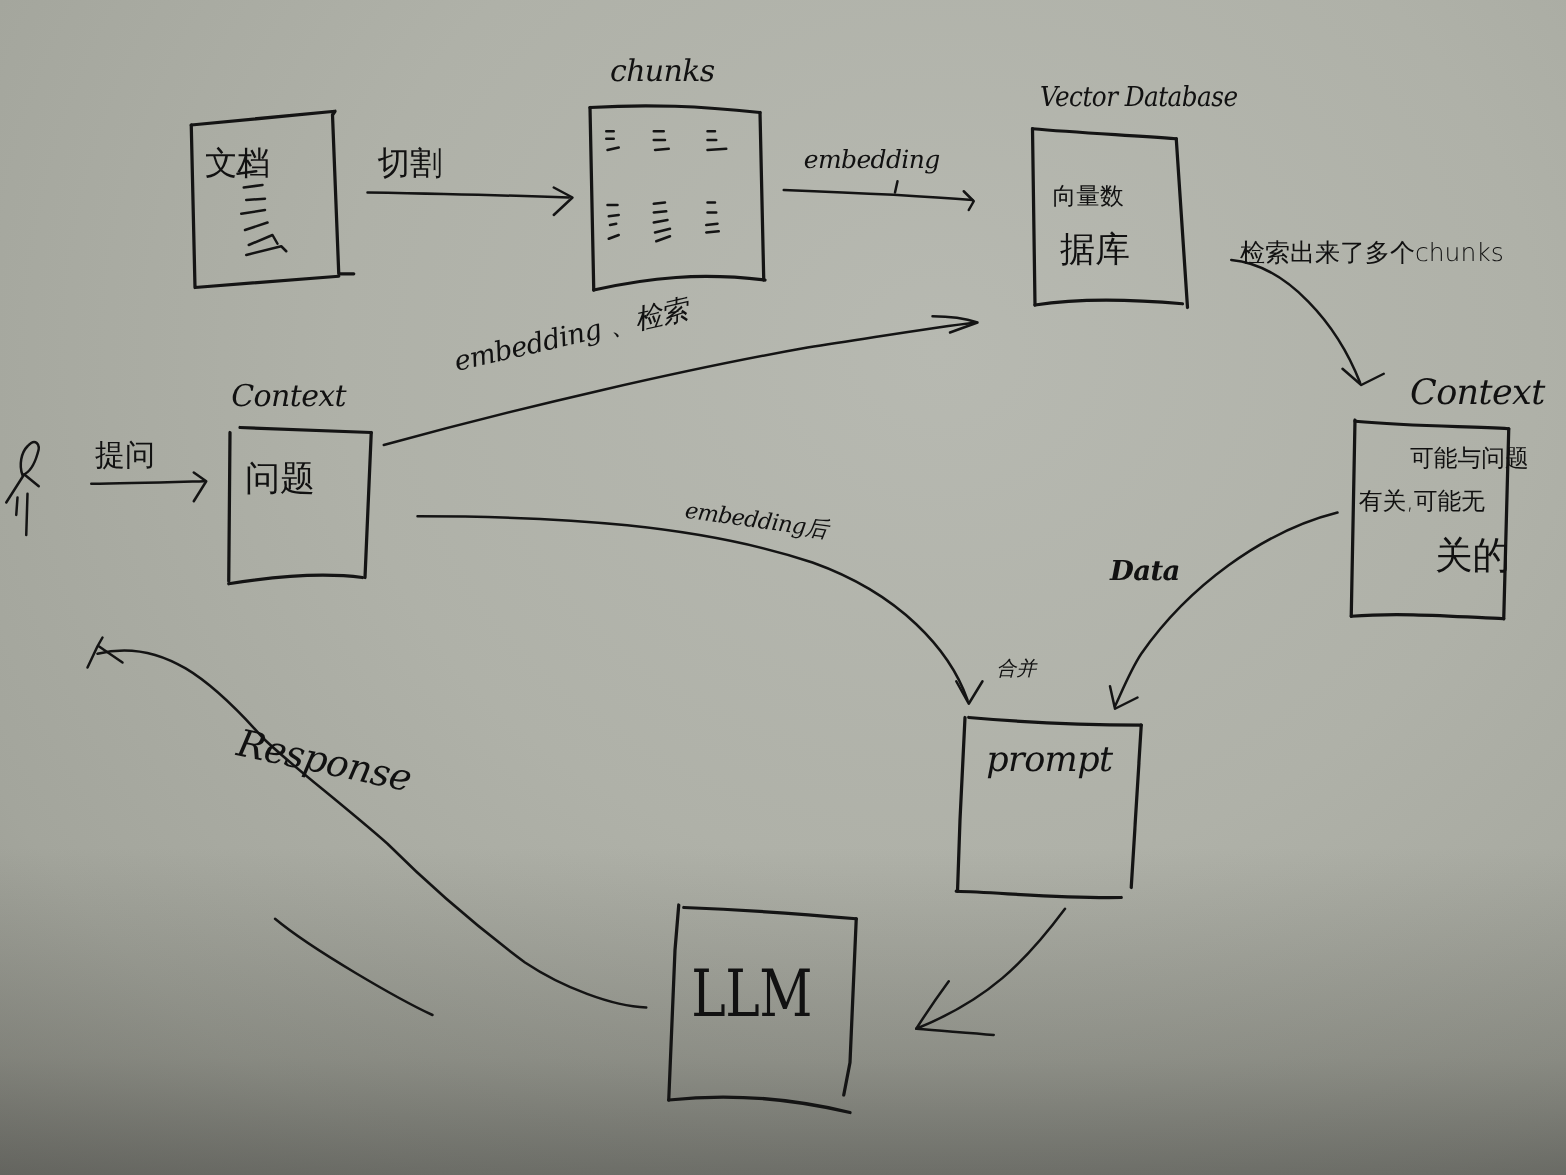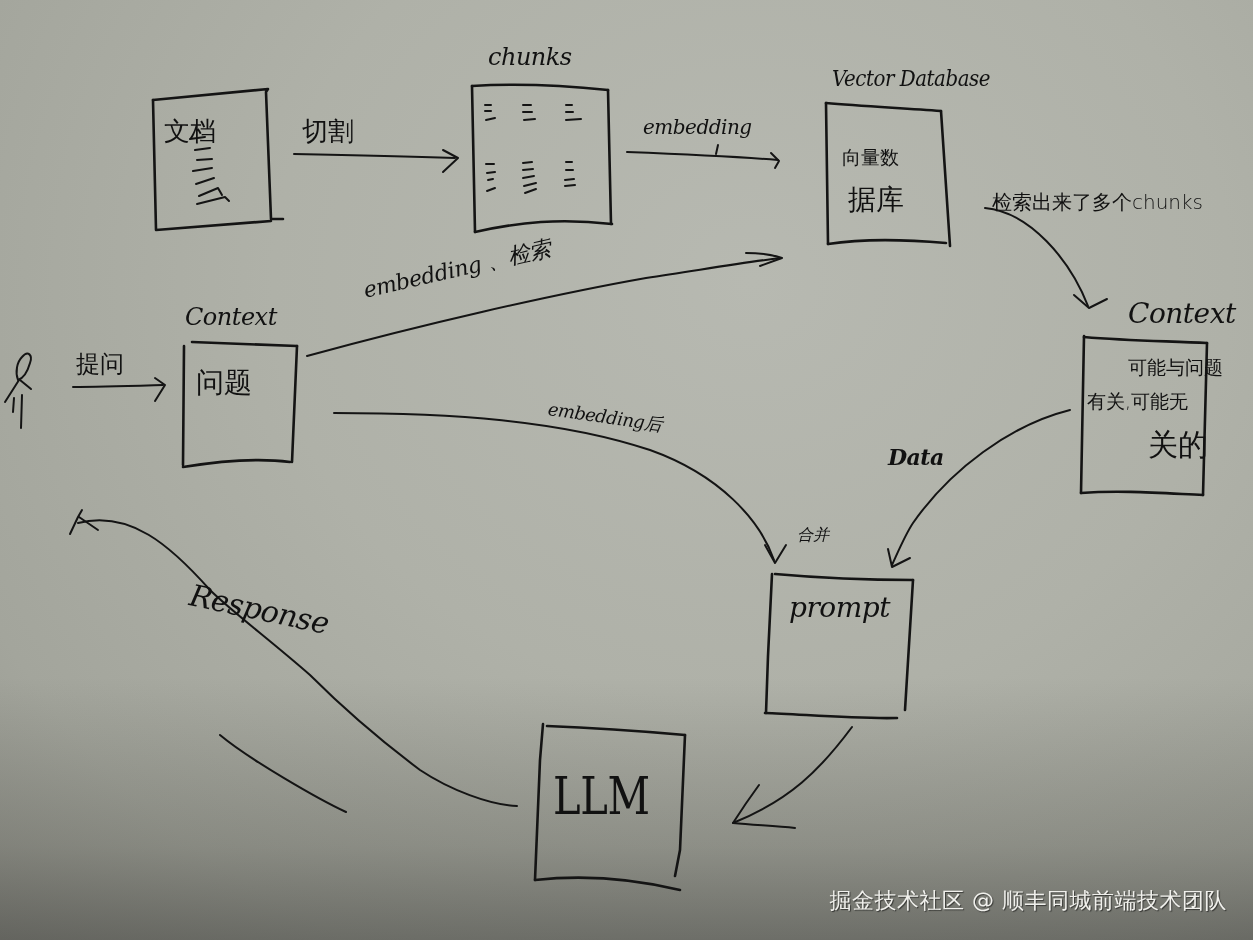--- a/index.html
+++ b/index.html
@@ -225,14 +225,13 @@
   <span class="hand" style="left:888px; top:446px; font-size:22px;font-weight:bold;">Data</span>
 
   <span class="hand-cn" style="left:797px; top:527px; font-size:16px;font-style:italic;">合并</span>
 
   <span class="hand" style="left:789px; top:594px; font-size:28px;text-align:center;">prompt</span>
 
   <span class="hand" style="left:553px; top:770px; font-size:52px; font-style:normal; transform: scaleX(0.8);">LLM</span>
 
   <span class="hand" style="left:190px; top:580px; font-size:30px; transform: rotate(12deg);">Response</span>
 
-  <div class="watermark">掘金技术社区 @ 顺丰同城前端技术团队</div>
 </div>
 
 </body></html>

